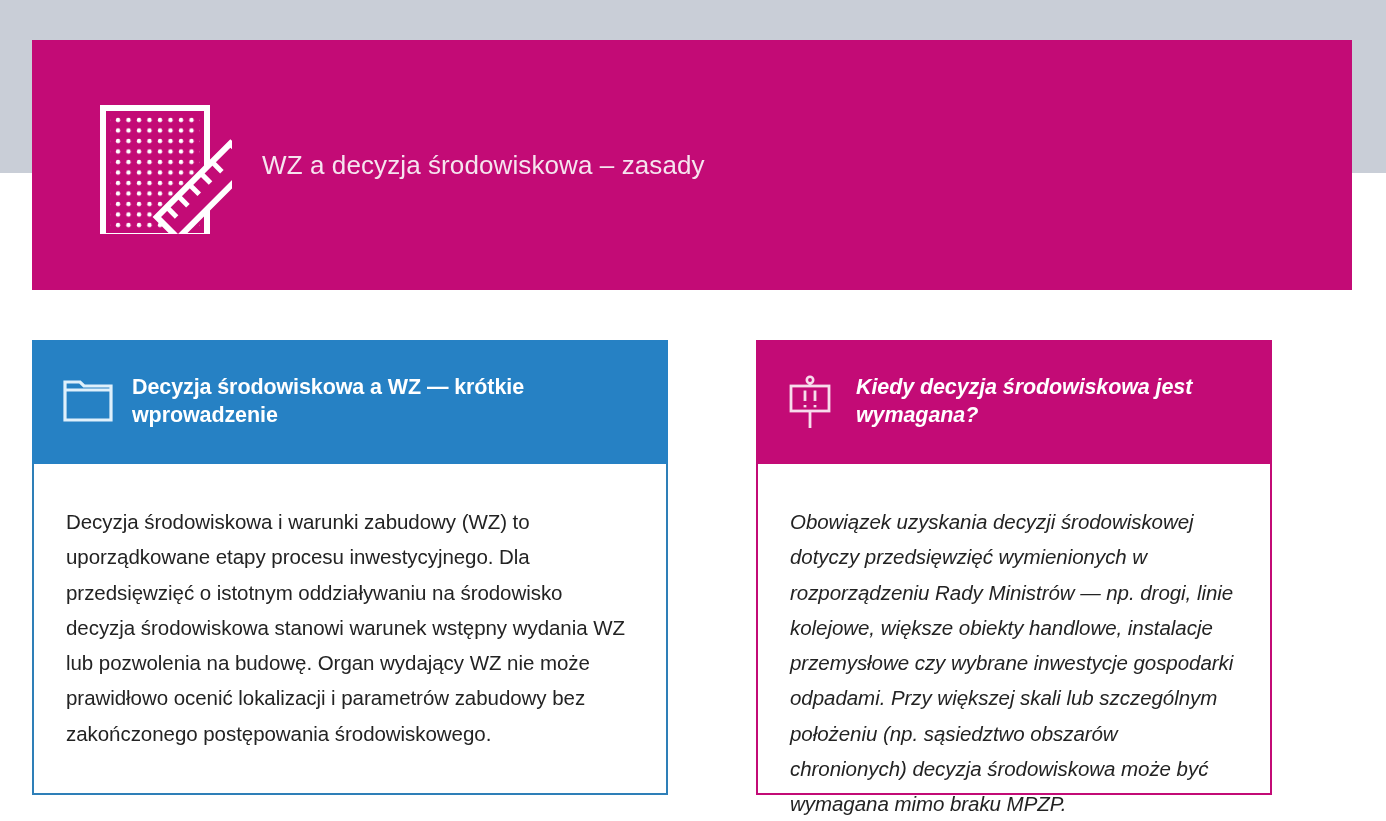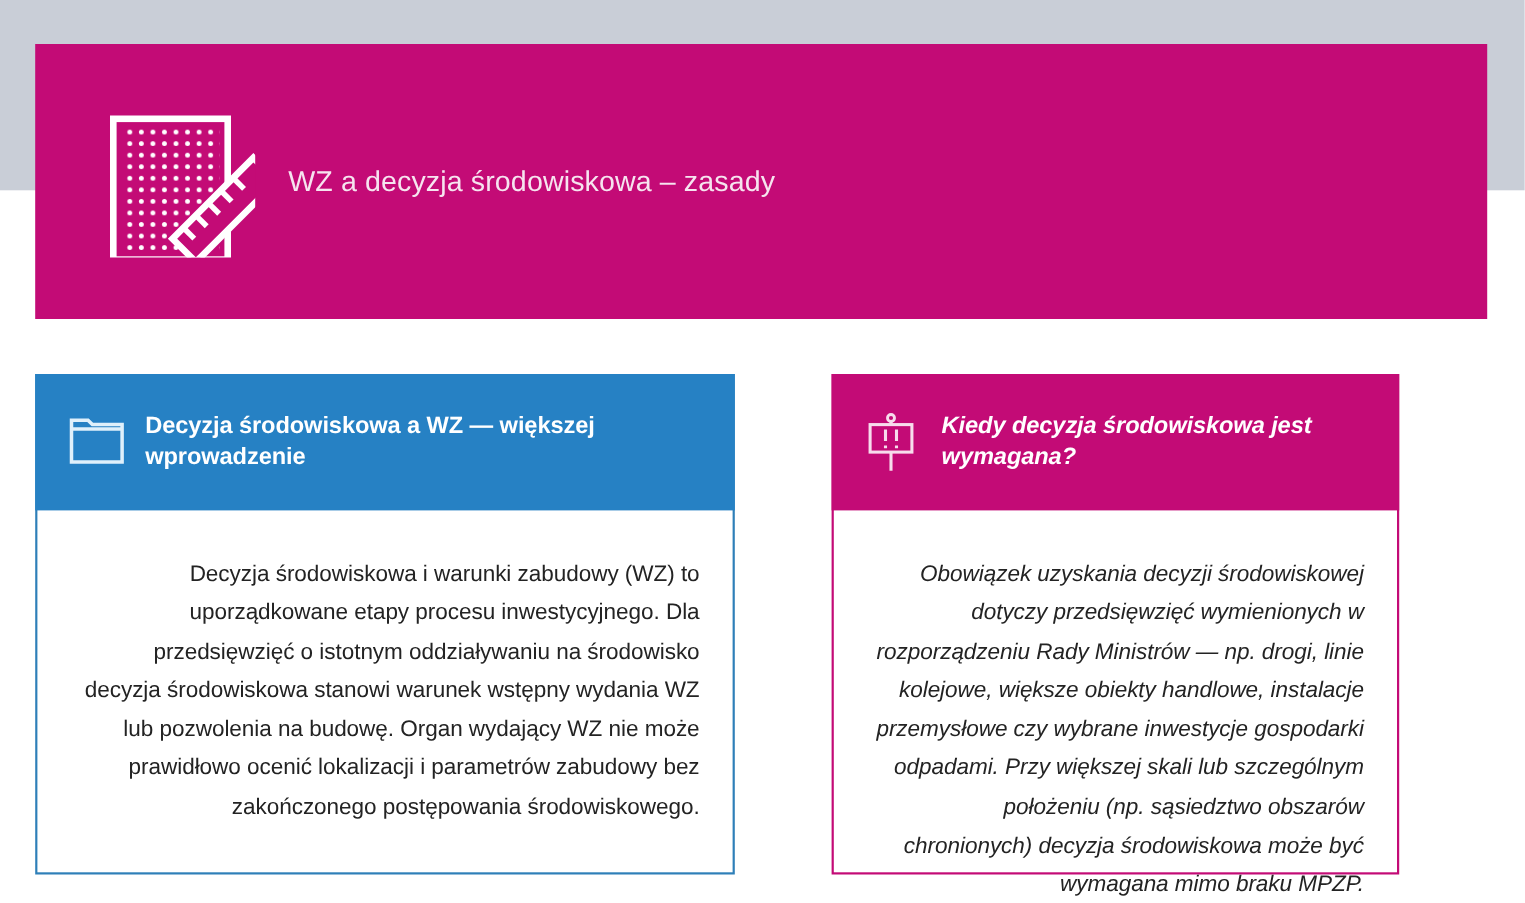--- a/index.html
+++ b/index.html
@@ -120,21 +120,21 @@
     letter-spacing: -0.1px;
     margin-left: 12px;
   }
   .card-body {
     padding: 40px 30px 0 32px;
     color: #232323;
     font-size: 20.5px;
     line-height: 1.72;
     letter-spacing: -0.05px;
   }
-  .card-body p { margin: 0; text-align: right; }
+  .card-body p { margin: 0; }
 </style>
 </head>
 <body>
 
 <div id="page-root">
 
   <div id="top-band"></div>
 
   <div id="hero">
 
@@ -169,21 +169,21 @@
   </div>
 
   <div class="card" id="card-left">
     <div class="card-header">
       <span class="card-header-icon">
         <svg width="52" height="48" viewBox="0 0 52 48" aria-hidden="true">
           <path d="M3 12 V42 H49 V8 H22 L18 4 H3 Z" fill="none" stroke="#dff0fb" stroke-width="3.2" stroke-linejoin="miter"></path>
           <line x1="3" y1="12" x2="49" y2="12" stroke="#dff0fb" stroke-width="3.2"></line>
         </svg>
       </span>
-      <div class="card-header-title">Decyzja środowiskowa a WZ — większej wprowadzenie</div>
+      <div class="card-header-title">Decyzja środowiskowa a WZ — krótkie wprowadzenie</div>
     </div>
     <div class="card-body">
       <p>Decyzja środowiskowa i warunki zabudowy (WZ) to uporządkowane etapy  procesu inwestycyjnego. Dla przedsięwzięć o istotnym oddziaływaniu na środowisko decyzja środowiskowa stanowi warunek wstępny wydania WZ lub  pozwolenia na budowę. Organ wydający WZ nie może prawidłowo ocenić lokalizacji i parametrów zabudowy bez zakończonego postępowania  środowiskowego.</p>
     </div>
   </div>
 
   <div class="card" id="card-right">
     <div class="card-header">
       <span class="card-header-icon">
         <svg width="48" height="56" viewBox="0 0 48 56" aria-hidden="true">

